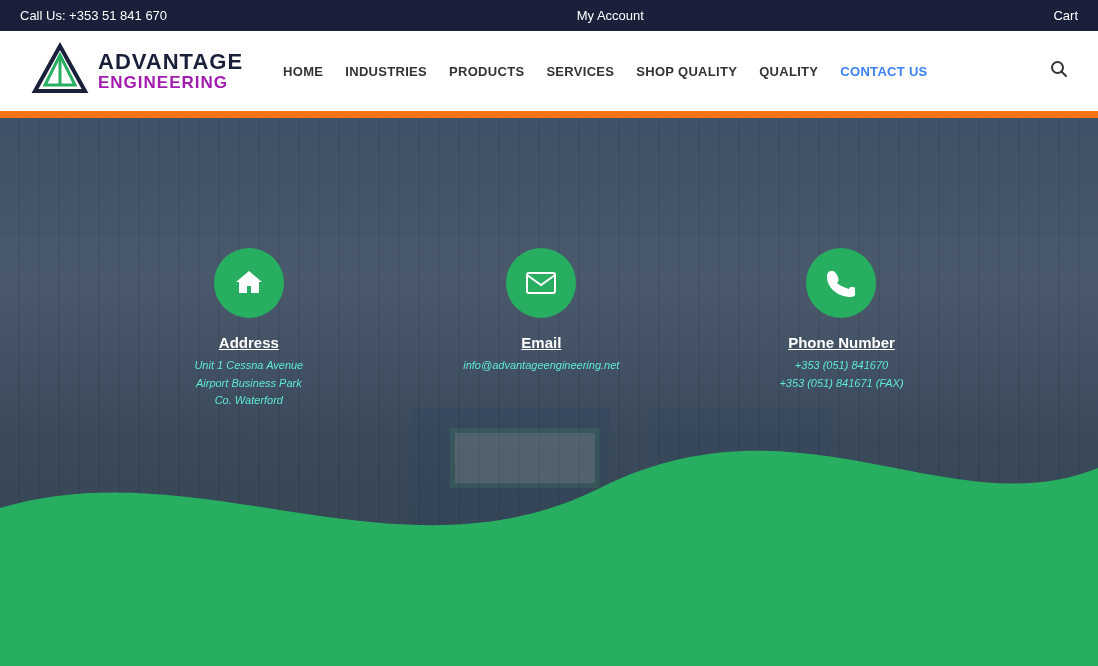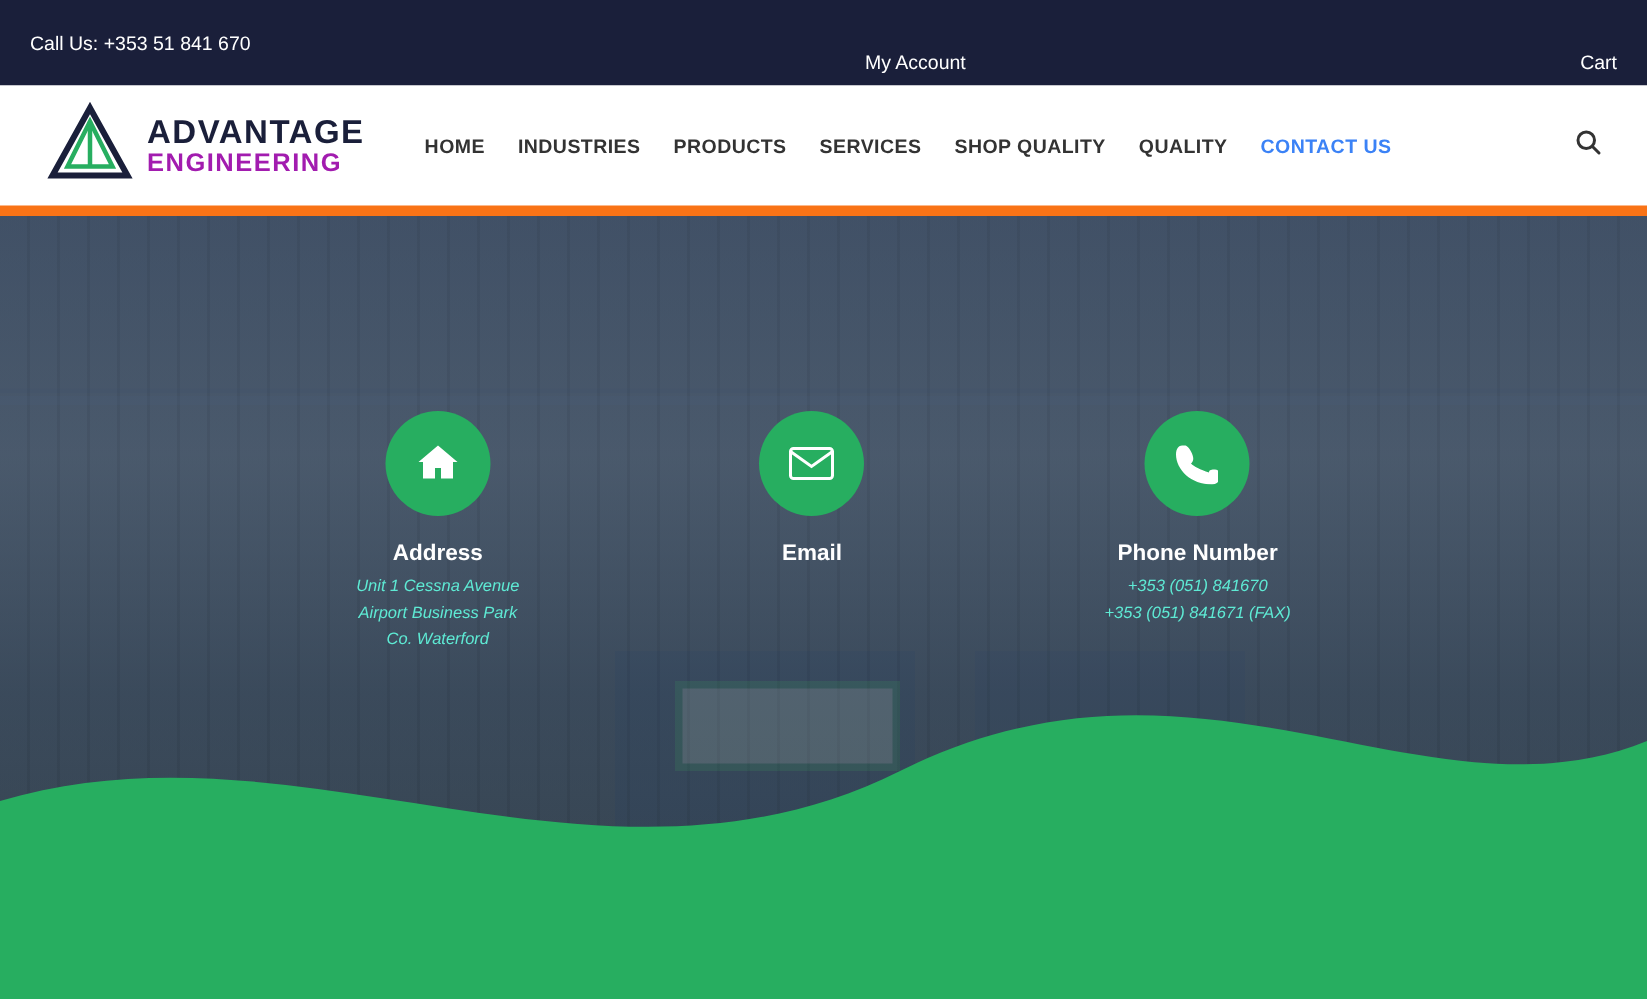--- a/index.html
+++ b/index.html
@@ -9,21 +9,21 @@
     .top-bar {
       background-color: #1a1f3a;
       color: #fff;
       display: flex;
       justify-content: space-between;
       align-items: center;
       padding: 8px 20px;
       font-size: 13px;
       gap: 12px;
     }
-    .top-bar a { color: #fff; text-decoration: none; margin-top: 26px; }
+    .top-bar a { color: #fff; text-decoration: none; }
 
     
     .header {
       background: #fff;
       display: flex;
       align-items: center;
       padding: 10px 30px;
       border-bottom: 7px solid #f97316;
     }
     .logo {
@@ -149,20 +149,21 @@
       justify-content: center;
       font-size: 28px;
       color: #fff;
       margin-bottom: 16px;
     }
     .contact-card h3 {
       font-size: 15px;
       font-weight: bold;
       margin-bottom: 6px;
       color: #fff;
+      text-decoration: underline;
     }
     .contact-card p {
       font-size: 11px;
       color: #5eead4;
       line-height: 1.6;
       font-style: italic;
     }
 
     
     .bottom-section {
@@ -242,20 +243,21 @@
     </div>
 
     <div class="contact-card">
       <div class="icon-circle">
         <svg width="32" height="28" viewBox="0 0 32 28" fill="none">
           <rect x="2" y="4" width="28" height="20" rx="2" stroke="white" stroke-width="2" fill="none"></rect>
           <path d="M2 6l14 10L30 6" stroke="white" stroke-width="2"></path>
         </svg>
       </div>
       <h3>Email</h3>
+      <p>info@advantageengineering.net</p>
     </div>
 
     <div class="contact-card">
       <div class="icon-circle">
         <svg width="28" height="28" viewBox="0 0 28 28" fill="none">
           <path d="M6 2c0 0 2 0 4 4s2 6 0 8c2 2 6 4 12 6 0-2 2-2 4-2s4 2 4 4-2 6-6 6C10 28 0 18 0 8c0-4 2-6 4-6h2z" fill="white"></path>
         </svg>
       </div>
       <h3>Phone Number</h3>
       <p>+353 (051) 841670<br>+353 (051) 841671 (FAX)</p>

